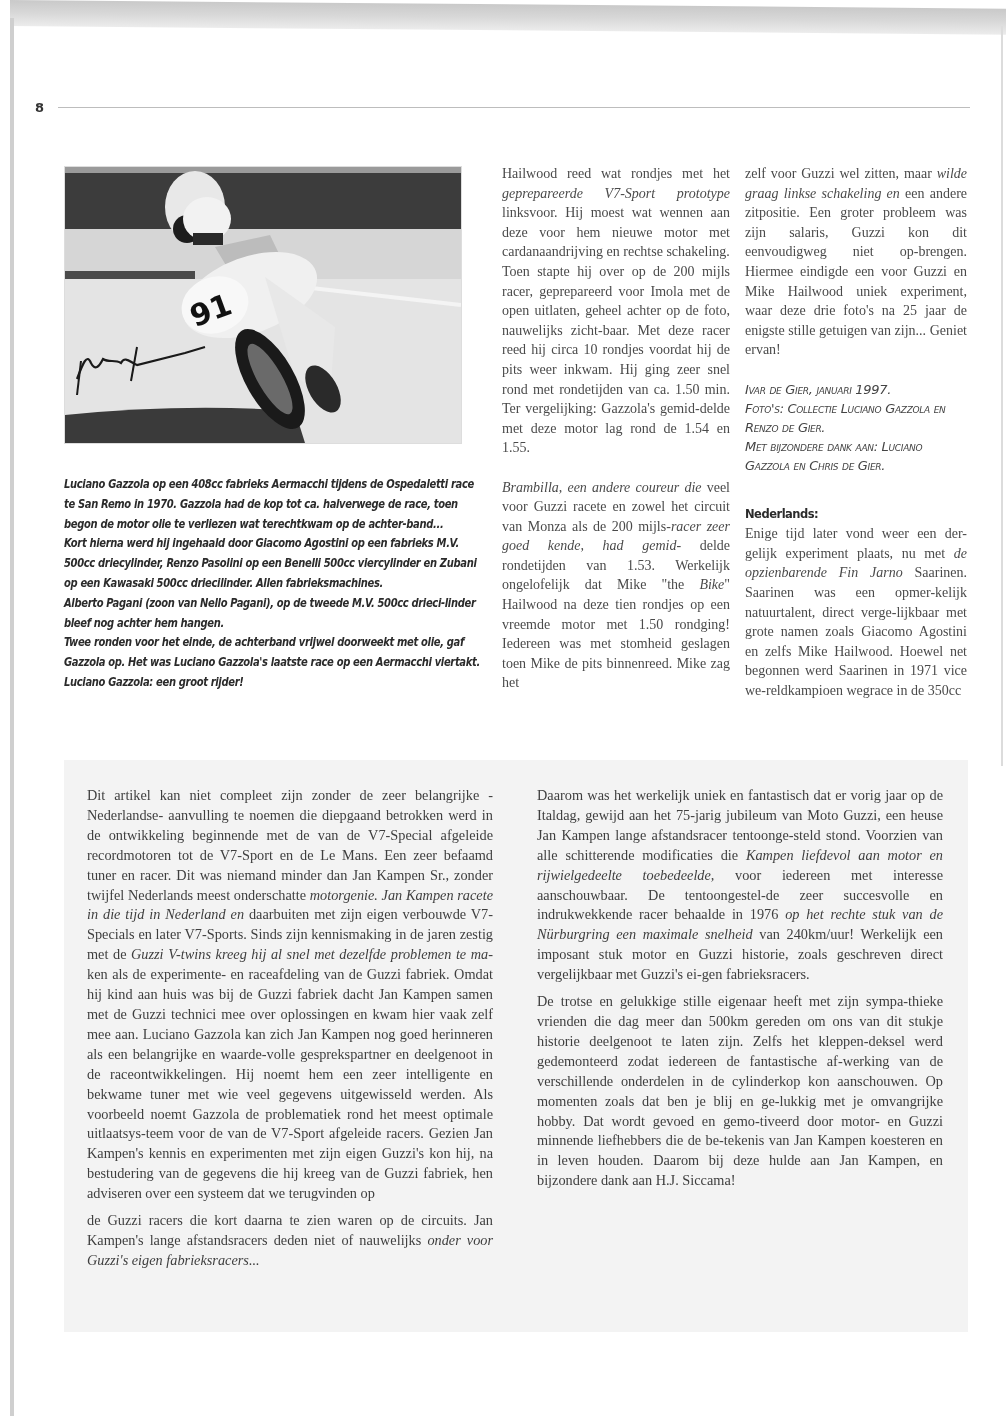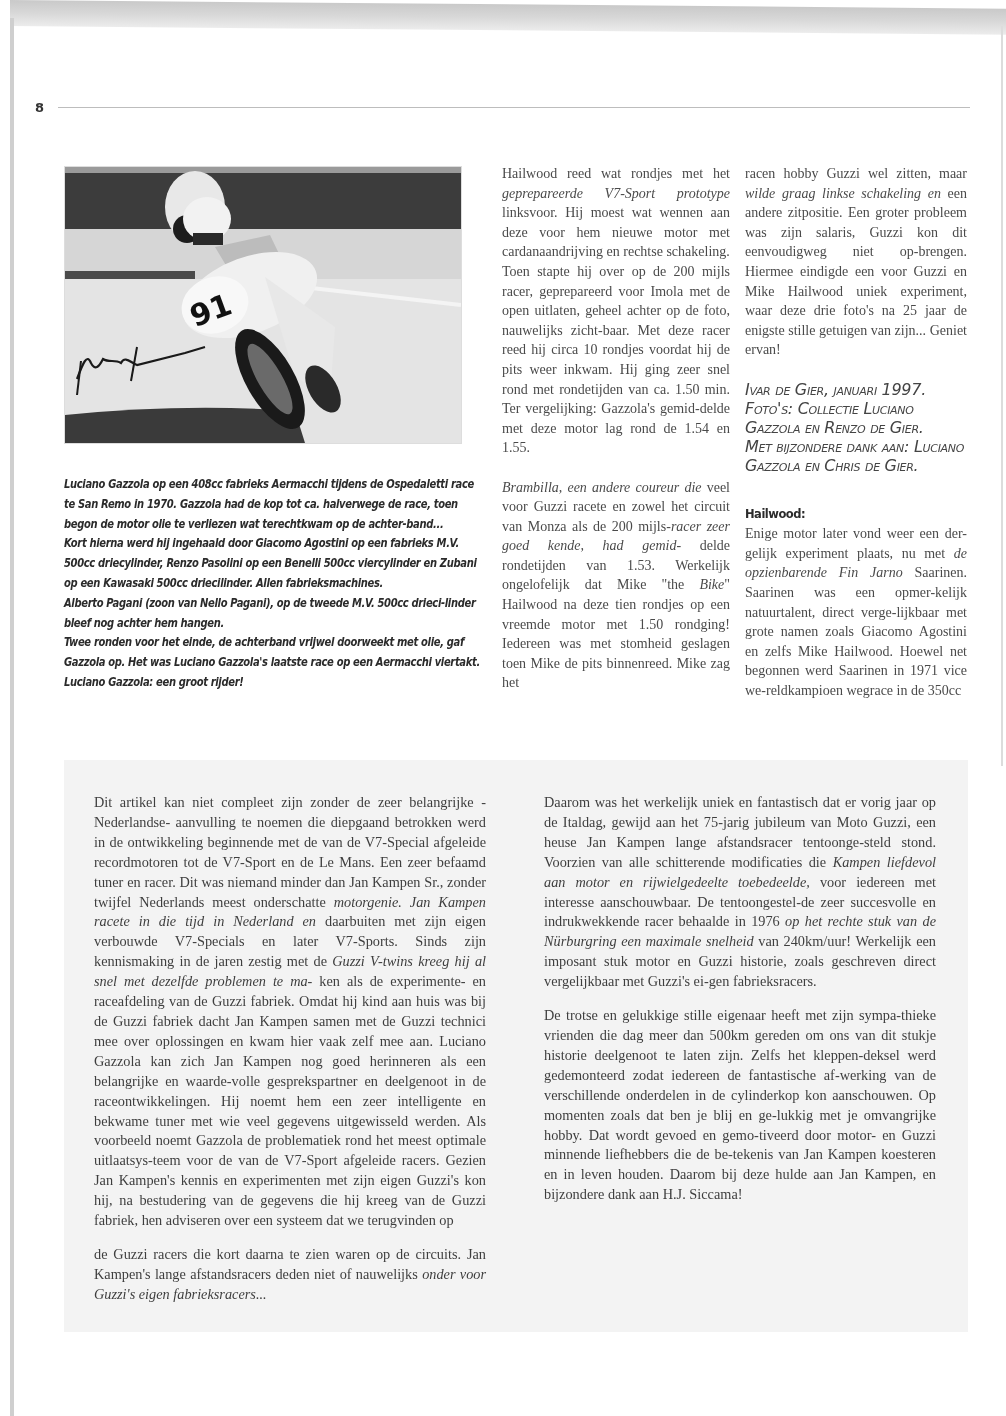--- a/index.html
+++ b/index.html
@@ -46,37 +46,37 @@
   .col {
     position: absolute; font-size: 14px; line-height: 19.6px; color: #4a4a4a;
     text-align: justify;
   }
   .col p { margin: 0; }
   .col .gap { height: 19.6px; }
   .col2 { left: 486px; top: 164px; width: 228px; margin-left: 16px; }
   .col3 { left: 745px; top: 164px; width: 222px; }
   em { font-style: italic; }
   .credits {
-    font-family: "DejaVu Sans", sans-serif; font-style: italic; font-size: 16px;
+    font-family: "DejaVu Sans", sans-serif; font-style: italic; font-size: 13px;
     line-height: 19px; color: #444; text-align: left; letter-spacing: -0.3px;
   }
   .credits .sc { font-variant: small-caps; }
   .postscript-title {
     font-family: "DejaVu Sans", sans-serif; font-weight: bold; font-size: 11.5px;
     color: #2b2b2b; margin: 0 0 6px 0; letter-spacing: -0.5px;
   }
   .gray-box {
     position: absolute; left: 64px; top: 760px; width: 904px; height: 572px;
     background: #f3f3f3;
   }
   .box-col {
     position: absolute; font-size: 14.3px; line-height: 19.9px; color: #3e3e3e;
     text-align: justify;
   }
-  .box-col p { margin: 14px; }
+  .box-col p { margin: 7px; }
   .box-left { left: 80px; top: 779px; width: 420px; }
   .box-right { left: 530px; top: 779px; width: 420px; }
   .signoff { margin-top: 19.9px !important; }
 </style>
 </head>
 <body>
 
 <div class="top-band"></div>
 <div class="left-edge"></div>
 <div class="right-edge"></div>
@@ -121,30 +121,30 @@
 </div>
 
 <div class="col col2">
   <p><span>Hailwood reed wat rondjes met het </span><em>geprepareerde V7-Sport prototype</em><span> linksvoor. Hij moest wat wennen aan deze voor hem nieuwe motor met cardanaandrijving en rechtse schakeling.</span></p>
   <p>Toen stapte hij over op de 200 mijls racer, geprepareerd voor Imola met de open uitlaten, geheel achter op de foto, nauwelijks zicht-baar. Met deze racer reed hij circa 10 rondjes voordat hij de pits weer inkwam. Hij ging zeer snel rond met rondetijden van ca. 1.50 min. Ter vergelijking: Gazzola's gemid-delde met deze motor lag rond de 1.54 en 1.55.</p>
   <div class="gap"></div>
   <p><em>Brambilla, een andere coureur die</em><span> veel voor Guzzi racete en zowel het circuit van Monza als de 200 mijls-</span><em>racer zeer goed kende, had gemid-</em> <span>delde rondetijden van 1.53. Werkelijk ongelofelijk dat Mike "the </span><em>Bike</em><span>" Hailwood na deze tien rondjes op een vreemde motor met 1.50 rondging! Iedereen was met stomheid geslagen toen Mike de pits binnenreed. Mike zag het</span></p>
 </div>
 
 <div class="col col3">
-  <p><span>racen hobby Guzzi wel zitten, maar </span><em>wilde graag linkse schakeling en</em><span> een andere zitpositie. Een groter probleem was zijn salaris, Guzzi kon dit eenvoudigweg niet op-brengen. Hiermee eindigde een voor Guzzi en Mike Hailwood uniek experiment, waar deze drie foto's na 25 jaar de enigste stille getuigen van zijn... Geniet ervan!</span></p>
+  <p><span>zelf voor Guzzi wel zitten, maar </span><em>wilde graag linkse schakeling en</em><span> een andere zitpositie. Een groter probleem was zijn salaris, Guzzi kon dit eenvoudigweg niet op-brengen. Hiermee eindigde een voor Guzzi en Mike Hailwood uniek experiment, waar deze drie foto's na 25 jaar de enigste stille getuigen van zijn... Geniet ervan!</span></p>
   <div class="gap"></div>
   <div class="credits">
     <div class="sc">Ivar de Gier, januari 1997.</div>
     <div class="sc">Foto's: Collectie Luciano Gazzola en Renzo de Gier.</div>
     <div class="sc">Met bijzondere dank aan: Luciano Gazzola en Chris de Gier.</div>
   </div>
   <div class="gap" style="height:30px"></div>
-  <p class="postscript-title">Hailwood:</p>
-  <p><span>Enige motor later vond weer een der-gelijk experiment plaats, nu met </span><em>de opzienbarende Fin Jarno</em><span> Saarinen. Saarinen was een opmer-kelijk natuurtalent, direct verge-lijkbaar met grote namen zoals Giacomo Agostini en zelfs Mike Hailwood. Hoewel net begonnen werd Saarinen in 1971 vice we-reldkampioen wegrace in de 350cc</span></p>
+  <p class="postscript-title">Nederlands:</p>
+  <p><span>Enige tijd later vond weer een der-gelijk experiment plaats, nu met </span><em>de opzienbarende Fin Jarno</em><span> Saarinen. Saarinen was een opmer-kelijk natuurtalent, direct verge-lijkbaar met grote namen zoals Giacomo Agostini en zelfs Mike Hailwood. Hoewel net begonnen werd Saarinen in 1971 vice we-reldkampioen wegrace in de 350cc</span></p>
 </div>
 
 <div class="gray-box"></div>
 
 <div class="box-col box-left">
   <p><span>Dit artikel kan niet compleet zijn zonder de zeer belangrijke -Nederlandse- aanvulling te noemen die diepgaand betrokken werd in de ontwikkeling beginnende met de van de V7-Special afgeleide recordmotoren tot de V7-Sport en de Le Mans. Een zeer befaamd tuner en racer. Dit was niemand minder dan Jan Kampen Sr., zonder twijfel Nederlands meest onderschatte </span><em>motorgenie. Jan Kampen racete in die tijd in Nederland en</em><span> daarbuiten met zijn eigen verbouwde V7-Specials en later V7-Sports. Sinds zijn kennismaking in de jaren zestig met de </span><em>Guzzi V-twins kreeg hij al snel met dezelfde problemen te ma-</em> <span>ken als de experimente- en raceafdeling van de Guzzi fabriek. Omdat hij kind aan huis was bij de Guzzi fabriek dacht Jan Kampen samen met de Guzzi technici mee over oplossingen en kwam hier vaak zelf mee aan. Luciano Gazzola kan zich Jan Kampen nog goed herinneren als een belangrijke en waarde-volle gesprekspartner en deelgenoot in de raceontwikkelingen. Hij noemt hem een zeer intelligente en bekwame tuner met wie veel gegevens uitgewisseld werden. Als voorbeeld noemt Gazzola de problematiek rond het meest optimale uitlaatsys-teem voor de van de V7-Sport afgeleide racers. Gezien Jan Kampen's kennis en experimenten met zijn eigen Guzzi's kon hij, na bestudering van de gegevens die hij kreeg van de Guzzi fabriek, hen adviseren over een systeem dat we terugvinden op</span></p>
   <p><span>de Guzzi racers die kort daarna te zien waren op de circuits. Jan Kampen's lange afstandsracers deden niet of nauwelijks </span><em>onder voor Guzzi's eigen fabrieksracers...</em></p>
 </div>
 
 <div class="box-col box-right">

